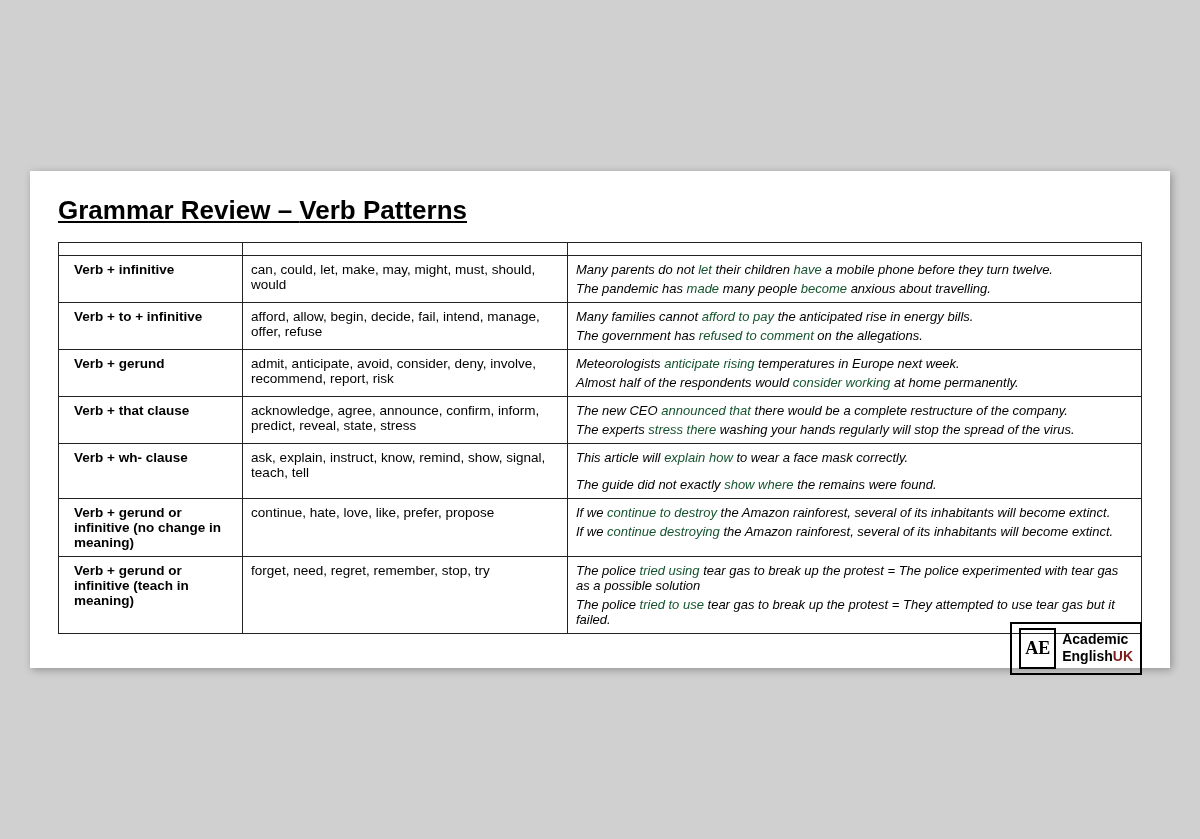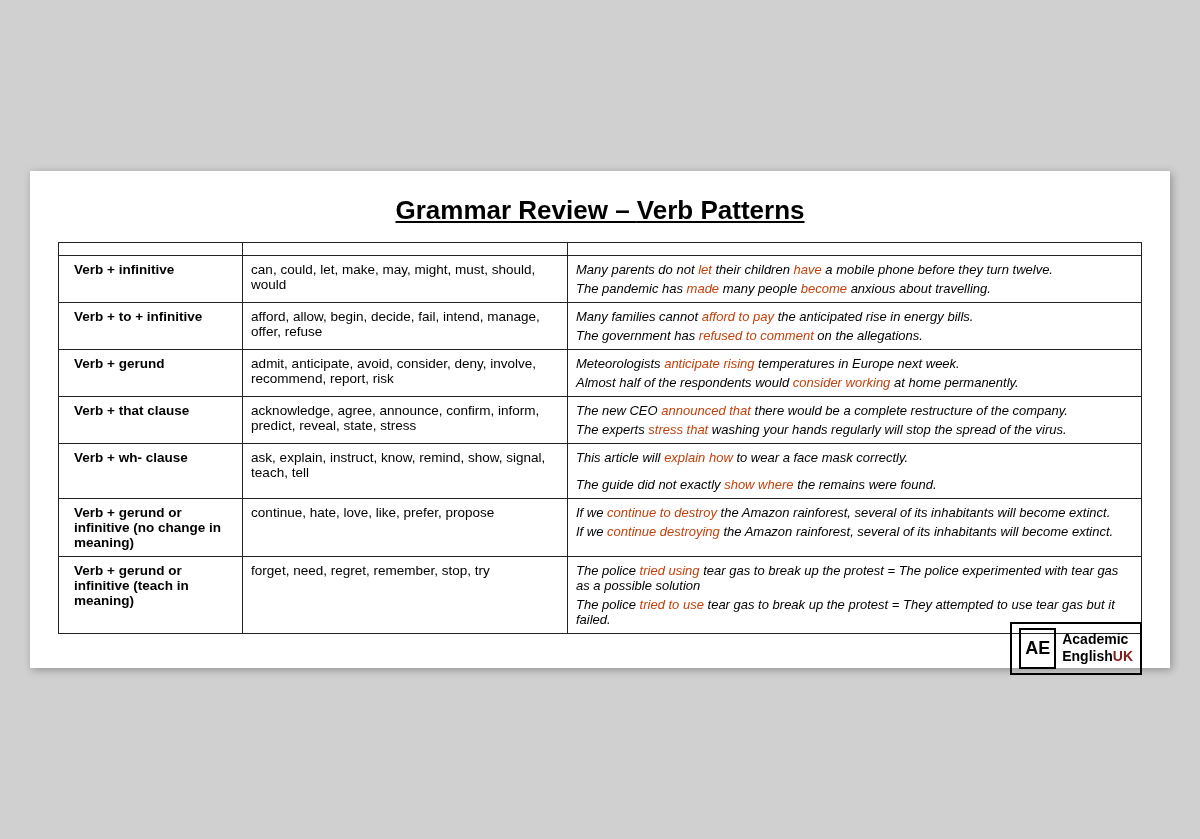--- a/index.html
+++ b/index.html
@@ -11,21 +11,20 @@
       min-height: 100vh;
       font-family: Arial, sans-serif;
     }
     .page {
       background: #fff;
       width: 1140px;
       padding: 24px 28px 20px 28px;
       box-shadow: 2px 2px 8px rgba(0,0,0,0.3);
     }
     .page-title {
-      text-align: center;
       font-size: 26px;
       font-weight: bold;
       margin-bottom: 16px;
       font-family: Arial, sans-serif;
     }
     .page-title span {
       text-decoration: underline;
     }
     table {
       width: 100%;
@@ -51,21 +50,21 @@
       font-size: 13.5px;
       padding-left: 15px;
     }
     .cell-verbs {
       font-size: 13.5px;
     }
     .cell-examples {
       font-style: italic;
       font-size: 13px;
     }
-    .blue { color: #c2410c; }
+    .blue { color: #14532d; }
     .footer {
       display: flex;
       justify-content: center;
       align-items: center;
       margin-top: 14px;
       position: relative;
     }
     .footer-link {
       text-align: center;
       font-size: 14px;
@@ -80,21 +79,21 @@
       border: 2px solid #000;
       padding: 4px 7px;
       font-size: 13px;
     }
     .logo-ae {
       font-weight: bold;
       font-size: 18px;
       border: 2px solid #000;
       padding: 8px 4px;
       margin-right: 6px;
-      font-family: Liberation Sans, sans-serif;
+      font-family: Liberation Serif, serif;
     }
     .logo-text-academic {
       font-size: 14px;
       font-weight: bold;
       display: block;
       line-height: 1.2;
     }
     .logo-text-english {
       font-size: 14px;
       font-weight: bold;
@@ -142,21 +141,21 @@
           <td class="col-examples cell-examples">
             <p>Meteorologists <span class="blue">anticipate rising</span> temperatures in Europe next week.</p>
             <p style="margin-top: 4px;">Almost half of the respondents would <span class="blue">consider working</span> at home permanently.</p>
           </td>
         </tr>
         <tr>
           <td class="col-pattern cell-pattern">Verb + that clause</td>
           <td class="col-verbs cell-verbs">acknowledge, agree, announce, confirm, inform, predict, reveal, state, stress</td>
           <td class="col-examples cell-examples">
             <p>The new CEO <span class="blue">announced that</span> there would be a complete restructure of the company.</p>
-            <p style="margin-top: 4px;">The experts <span class="blue">stress that</span> washing your hands regularly will stop the spread of the virus.</p>
+            <p style="margin-top: 4px;">The experts <span class="blue">stress there</span> washing your hands regularly will stop the spread of the virus.</p>
           </td>
         </tr>
         <tr>
           <td class="col-pattern cell-pattern">Verb + wh- clause</td>
           <td class="col-verbs cell-verbs">ask, explain, instruct, know, remind, show, signal, teach, tell</td>
           <td class="col-examples cell-examples">
             <p>This article will <span class="blue">explain how</span> to wear a face mask correctly.</p>
             <p style="margin-top: 12px;">The guide did not exactly <span class="blue">show where</span> the remains were found.</p>
           </td>
         </tr>

